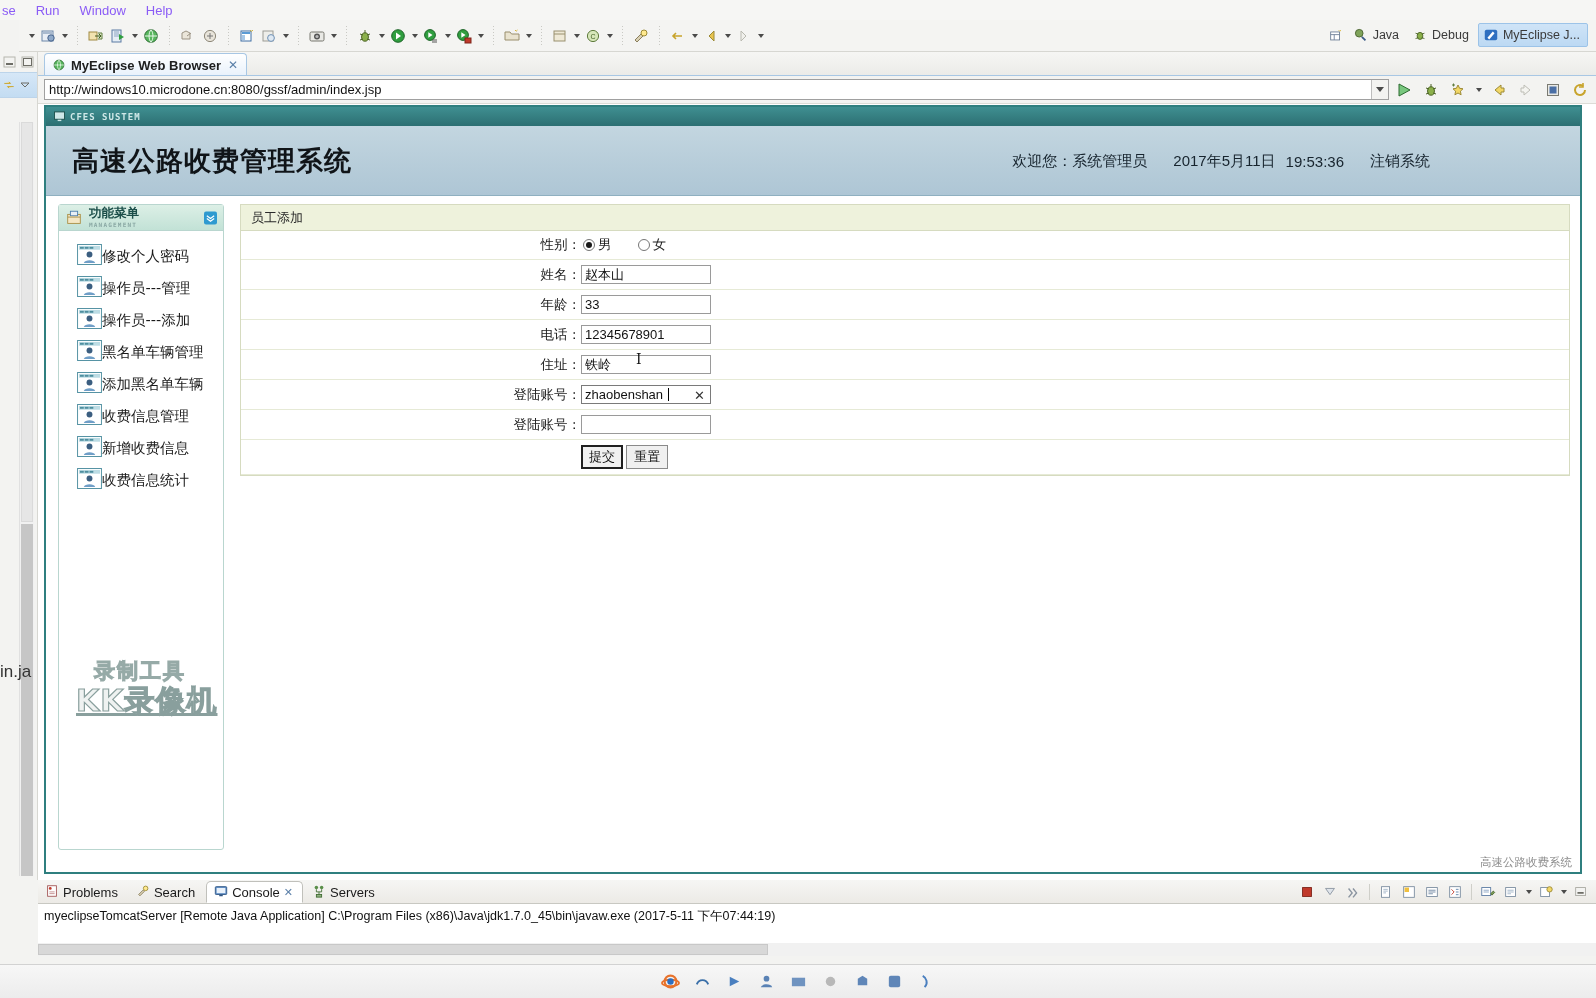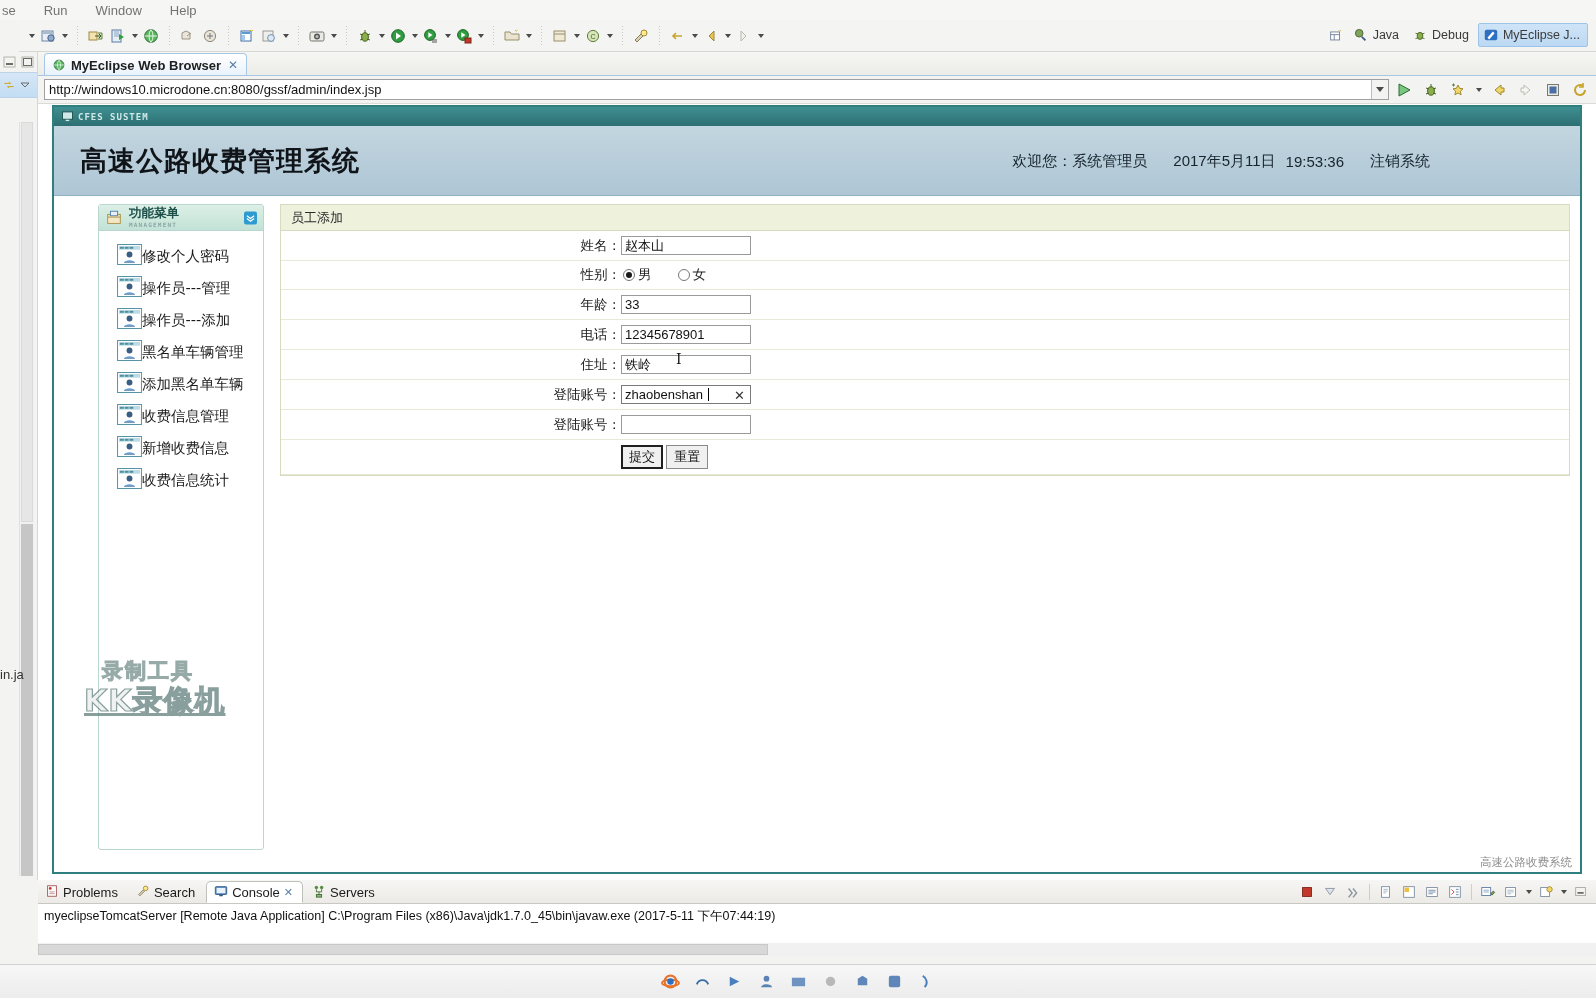--- a/index.html
+++ b/index.html
@@ -10,21 +10,21 @@
     overflow: hidden;
     font-family: "Liberation Sans", "DejaVu Sans", sans-serif;
     font-size: 12px;
     background: #f0f0f0;
   }
   .app { position: relative; width: 1596px; height: 998px; background: #f3f3f1; }
 
   
   .menubar {
     height: 20px; background: #f6f6f4; display: flex; align-items: center;
-    padding-left: 0px; font-size: 13px; color: #737373; gap: 8px;
+    padding-left: 0px; font-size: 13px; color: #8b5cf6;
   }
   .menubar .mi { padding: 0 10px; white-space: nowrap; }
   .menubar .mi.clipped { margin-left: -8px; }
 
   
   .toolbar {
     height: 32px; background: #f4f4f2;
     border-bottom: 1px solid #d7d7d2;
     display: flex; align-items: center; padding: 0 4px; position: relative; margin-left: 19px;
   }
@@ -94,21 +94,21 @@
   }
   .url-combo-btn::after {
     content: ""; border-left: 4px solid transparent; border-right: 4px solid transparent;
     border-top: 5px solid #4a4a4a;
   }
   .urlbtn { width: 24px; height: 24px; display: inline-flex; align-items: center; justify-content: center; }
 
   
   .page {
     position: absolute; left: 6px; top: 53px; right: 14px; bottom: 6px;
-    background: #8b5cf6; overflow: hidden; margin-left: 8px;
+    background: #8b5cf6; overflow: hidden;
   }
   .page-inner {
     position: absolute; inset: 0;
     background: #ffffff;
     border: 2px solid #2f7f7f;
     display: flex; flex-direction: column;
   }
   .site-titlebar {
     height: 19px; flex: none;
     background: linear-gradient(to bottom,#3f8f91,#2c6f72);
@@ -126,21 +126,21 @@
     margin-left: 26px; font-size: 27px; font-weight: bold; color: #101418;
     font-family: "DejaVu Serif", "Liberation Serif", serif; letter-spacing: 1px;
   }
   .site-welcome {
     position: absolute; right: 150px; top: 50%; transform: translateY(-50%);
     display: flex; align-items: center; gap: 26px;
     font-size: 15px; color: #17242e; white-space: nowrap;
   }
   .site-welcome .logout { cursor: pointer; }
 
-  .site-body { flex: 1; display: flex; min-height: 0; background: #ffffff; position: relative; padding-left: 32px; }
+  .site-body { flex: 1; display: flex; min-height: 0; background: #ffffff; position: relative; }
 
   
   .sidebar {
     width: 166px; flex: none; margin: 8px 0 0 12px;
     background: #ffffff; border: 1px solid #b9d6cf;
     border-radius: 3px;
     height: calc(100% - 30px);
     position: relative;
   }
   .sb-head {
@@ -243,21 +243,21 @@
     border-top: 1px solid #bcd4ea; border-bottom: 1px solid #bcd4ea;
   }
   .rail-scroll {
     position: absolute; left: 19px; top: 70px; width: 15px; bottom: 4px;
     background: #f1f1f1; border-left: 1px solid #e0e0e0;
   }
   .rail-thumb { position: absolute; left: 1px; right: 1px; top: 0; height: 400px;
                 background: #e6e6e6; border: 1px solid #dadada; }
   .rail-thumb2 { position: absolute; left: 1px; right: 1px; top: 402px; bottom: 0; background: #c6c6c6; }
   .rail-label {
-    position: absolute; left: 0px; bottom: 198px; font-size: 13px; color: #333;
+    position: absolute; left: 0px; bottom: 198px; font-size: 17px; color: #333;
   }
 
   
   .bottom-view {
     position: absolute; left: 38px; right: 0; bottom: 42px; height: 76px;
     background: #f3f3f1;
   }
   .bv-tabrow {
     height: 24px; position: relative; display: flex; align-items: flex-end;
     background: linear-gradient(to bottom,#f6f6f4,#eceae6);
@@ -745,37 +745,37 @@
                 </div>
               </div>
           </div>
 
           <div class="content">
             <div class="form-panel">
               <div class="form-caption">员工添加</div>
               <table class="form">
                 <tbody id="form-body">
                     <tr>
-                      <td class="lbl">姓名：</td>
-                      <td class="fld"><span class="field-wrap"><span class="tin">赵本山</span></span></td>
-                    </tr>
-                    <tr>
                       <td class="lbl">性别：</td>
                       <td class="fld">
                         <span class="radio-row">
                           <span class="radio-opt">
                             <span class="radio on"></span>
                             <span>男</span>
                           </span>
                           <span class="radio-opt">
                             <span class="radio"></span>
                             <span>女</span>
                           </span>
                         </span>
                       </td>
+                    </tr>
+                    <tr>
+                      <td class="lbl">姓名：</td>
+                      <td class="fld"><span class="field-wrap"><span class="tin">赵本山</span></span></td>
                     </tr>
                     <tr>
                       <td class="lbl">年龄：</td>
                       <td class="fld"><span class="field-wrap"><span class="tin">33</span></span></td>
                     </tr>
                     <tr>
                       <td class="lbl">电话：</td>
                       <td class="fld"><span class="field-wrap"><span class="tin">12345678901</span></span></td>
                     </tr>
                     <tr>

